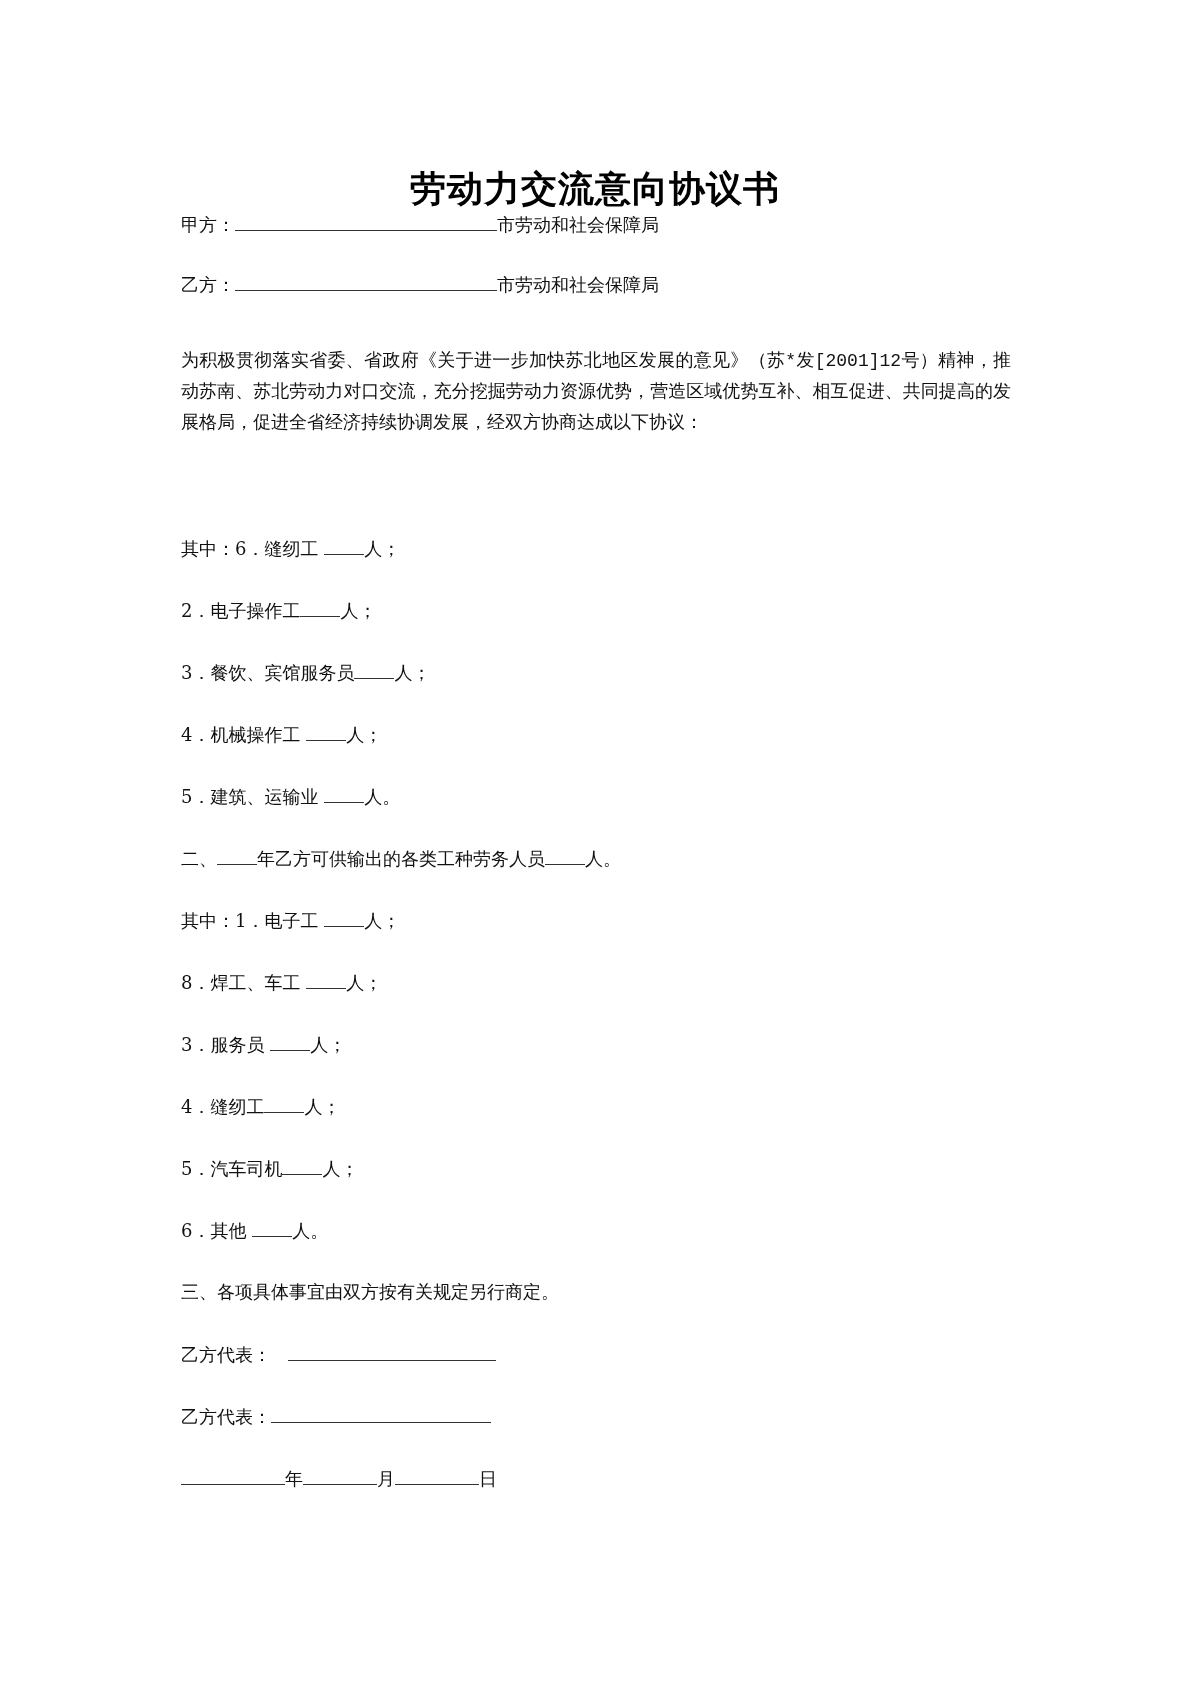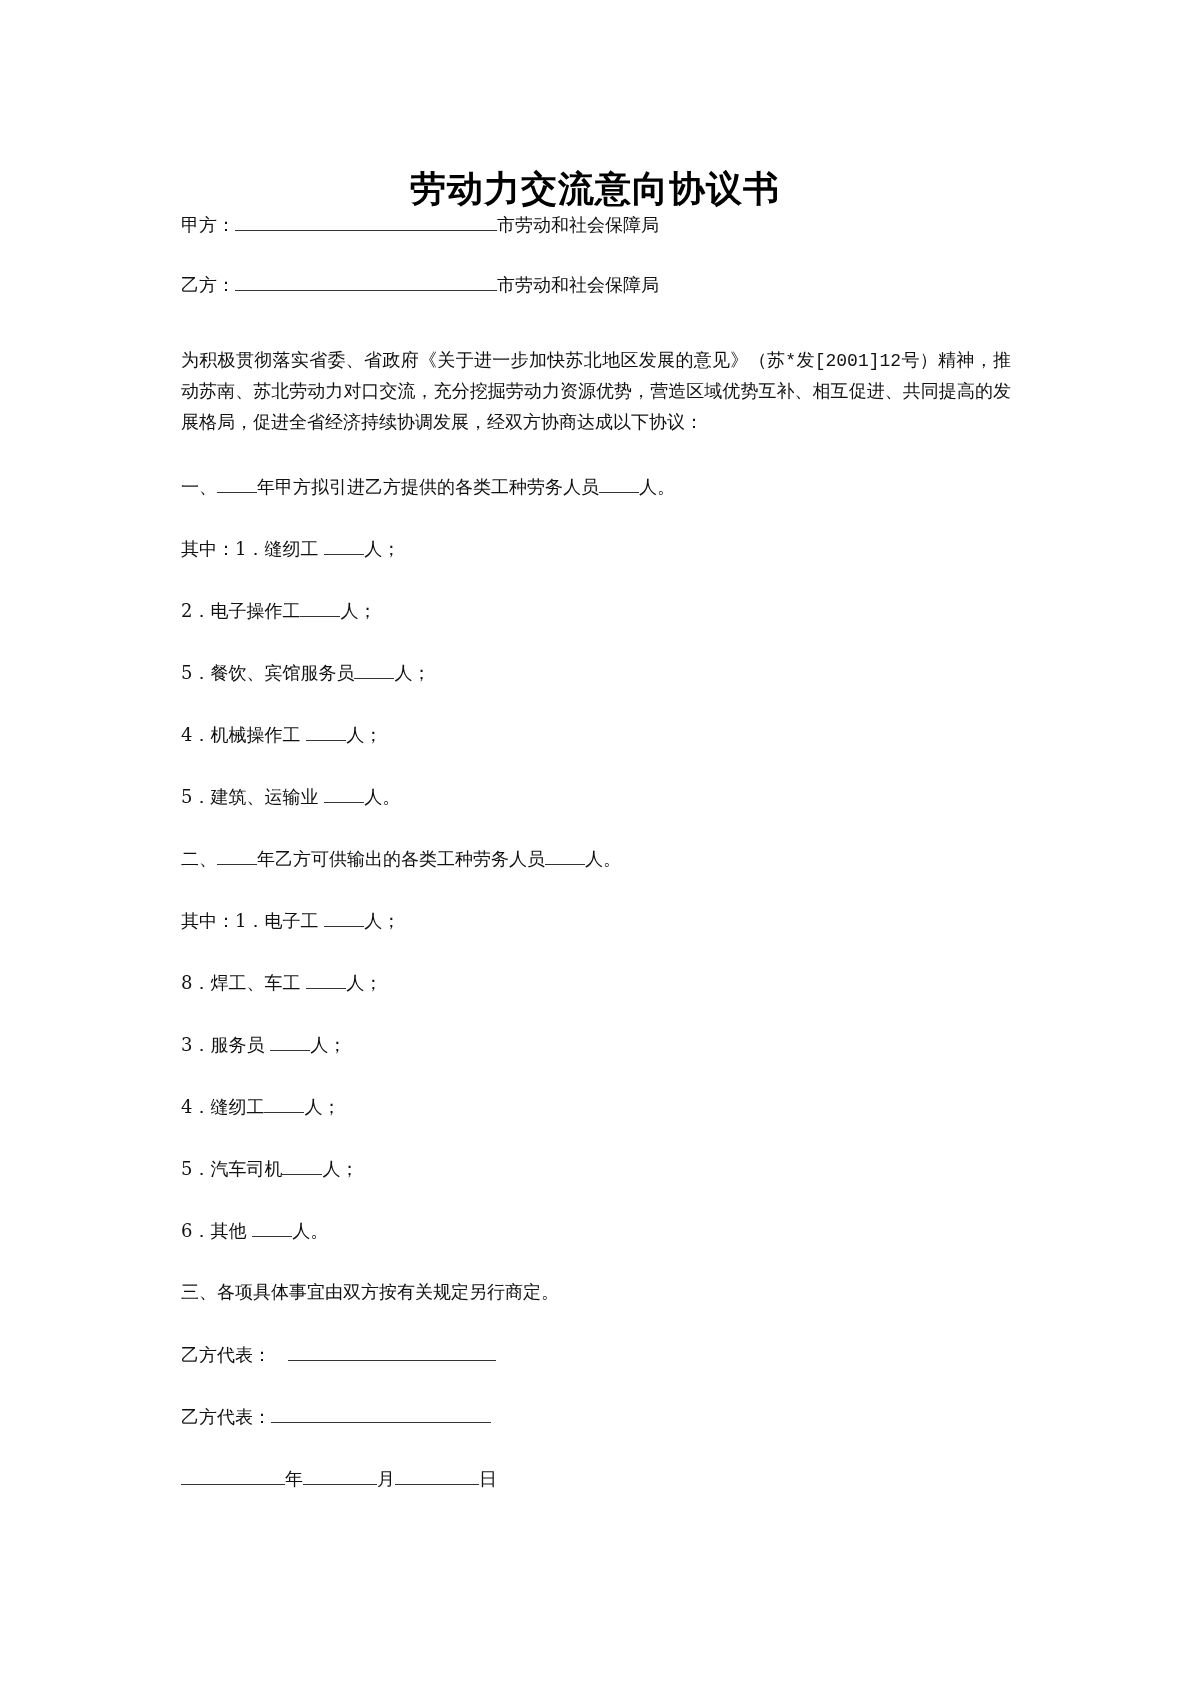--- a/index.html
+++ b/index.html
@@ -20,25 +20,24 @@
 <div class="page">
 
   <div class="title">劳动力交流意向协议书</div>
 
   <div class="line" style="top:212px"><span>甲方：</span><span class="blank" style="width:262px"></span><span>市劳动和社会保障局</span></div>
 
   <div class="line" style="top:272px"><span>乙方：</span><span class="blank" style="width:262px"></span><span>市劳动和社会保障局</span></div>
 
   <div class="para">为积极贯彻落实省委、省政府《关于进一步加快苏北地区发展的意见》（苏*发[2001]12号）精神，推动苏南、苏北劳动力对口交流，充分挖掘劳动力资源优势，营造区域优势互补、相互促进、共同提高的发展格局，促进全省经济持续协调发展，经双方协商达成以下协议：</div>
 
-  <div class="line" style="top:474px"><span>一、</span><span class="blank" style="width:40px"></span><span>年甲方拟引进乙方提供的各类工种劳务人员</span><span class="blank" style="width:40px"></span><span>人。</span></div>
 
-  <div class="line" style="top:536px"><span>其中：1．缝纫工 </span><span class="blank" style="width:40px"></span><span>人；</span></div>
+  <div class="line" style="top:536px"><span>其中：6．缝纫工 </span><span class="blank" style="width:40px"></span><span>人；</span></div>
   <div class="line" style="top:598px"><span>2．电子操作工</span><span class="blank" style="width:40px"></span><span>人；</span></div>
-  <div class="line" style="top:660px"><span>5．餐饮、宾馆服务员</span><span class="blank" style="width:40px"></span><span>人；</span></div>
+  <div class="line" style="top:660px"><span>3．餐饮、宾馆服务员</span><span class="blank" style="width:40px"></span><span>人；</span></div>
   <div class="line" style="top:722px"><span>4．机械操作工 </span><span class="blank" style="width:40px"></span><span>人；</span></div>
   <div class="line" style="top:784px"><span>5．建筑、运输业 </span><span class="blank" style="width:40px"></span><span>人。</span></div>
 
   <div class="line" style="top:846px"><span>二、</span><span class="blank" style="width:40px"></span><span>年乙方可供输出的各类工种劳务人员</span><span class="blank" style="width:40px"></span><span>人。</span></div>
 
   <div class="line" style="top:908px"><span>其中：1．电子工 </span><span class="blank" style="width:40px"></span><span>人；</span></div>
   <div class="line" style="top:970px"><span>8．焊工、车工 </span><span class="blank" style="width:40px"></span><span>人；</span></div>
   <div class="line" style="top:1032px"><span>3．服务员 </span><span class="blank" style="width:40px"></span><span>人；</span></div>
   <div class="line" style="top:1094px"><span>4．缝纫工</span><span class="blank" style="width:40px"></span><span>人；</span></div>
   <div class="line" style="top:1156px"><span>5．汽车司机</span><span class="blank" style="width:40px"></span><span>人；</span></div>

